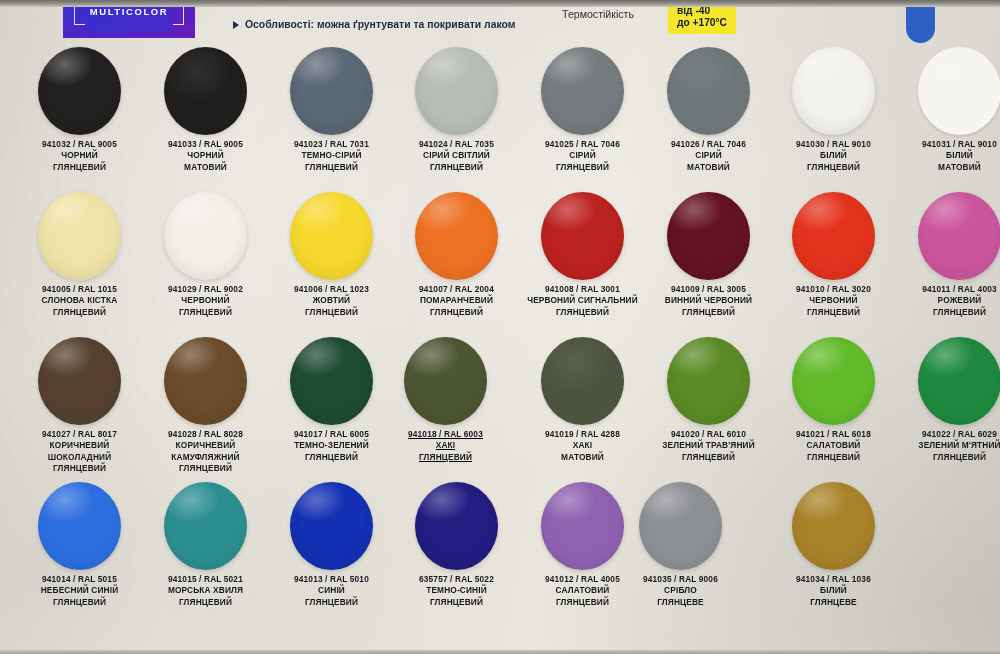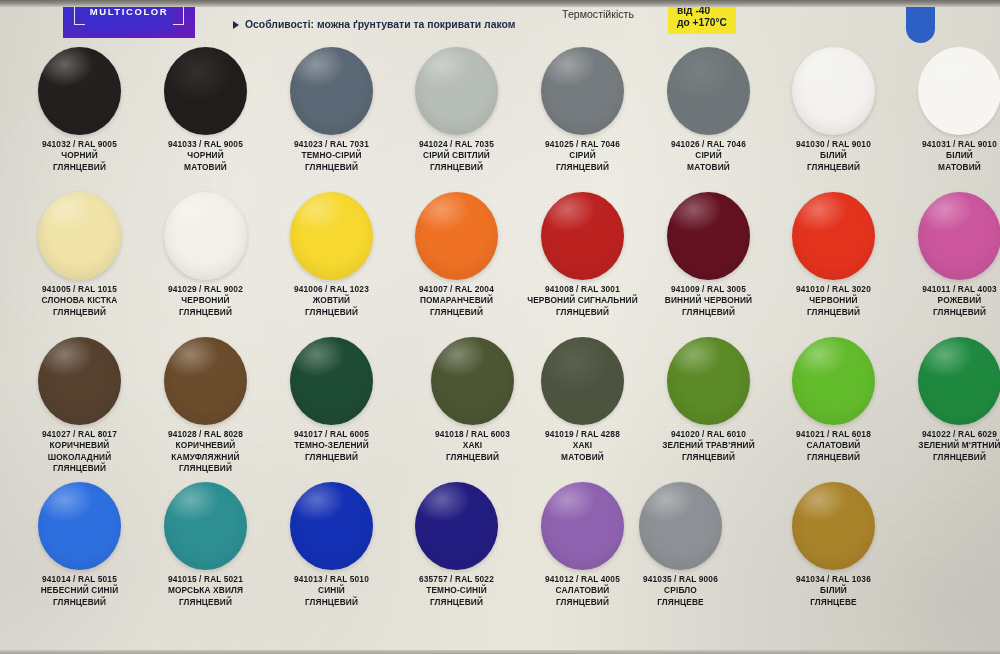--- a/index.html
+++ b/index.html
@@ -432,21 +432,21 @@
         <div class="cell" style="left: 269px;">
           <div class="dot-wrap">
             <div class="dot gloss" style="background-color: rgb(30, 75, 51);"></div>
           </div>
           <div class="caption">
             <span class="code">941017 / RAL 6005</span>
             <span class="nm">ТЕМНО-ЗЕЛЕНИЙ</span>
             <span class="fin">ГЛЯНЦЕВИЙ</span>
           </div>
         </div>
-        <div class="cell" style="left: 410px;">
+        <div class="cell" style="left: 383px; text-decoration: underline;">
           <div class="dot-wrap">
             <div class="dot gloss" style="background-color: rgb(77, 86, 51);"></div>
           </div>
           <div class="caption">
             <span class="code">941018 / RAL 6003</span>
             <span class="nm">ХАКІ</span>
             <span class="fin">ГЛЯНЦЕВИЙ</span>
           </div>
         </div>
         <div class="cell" style="left: 520px;">

